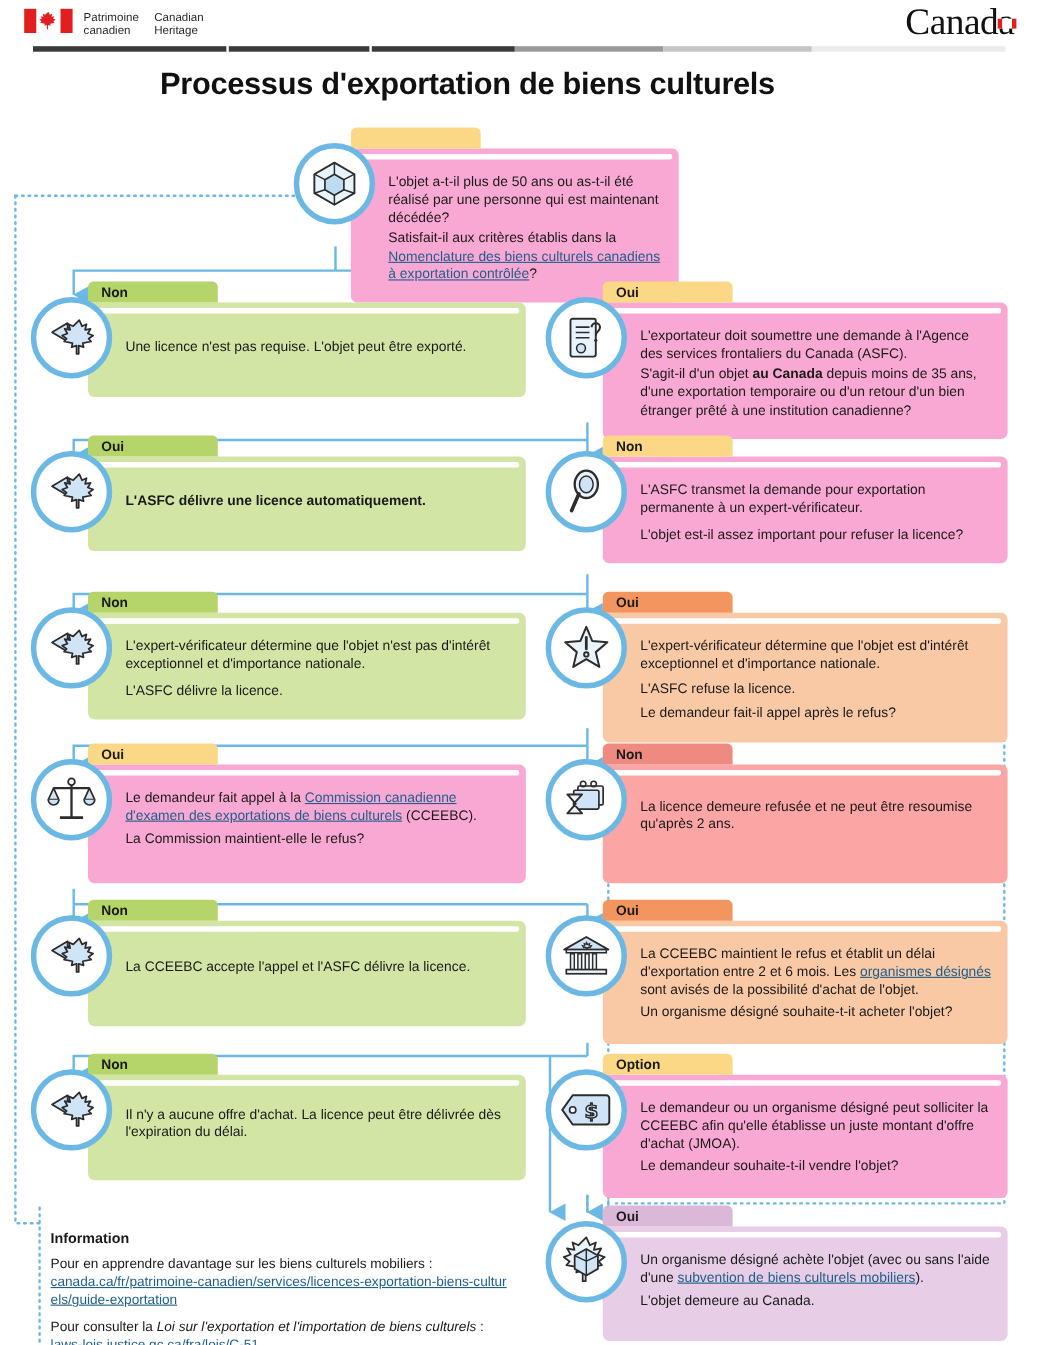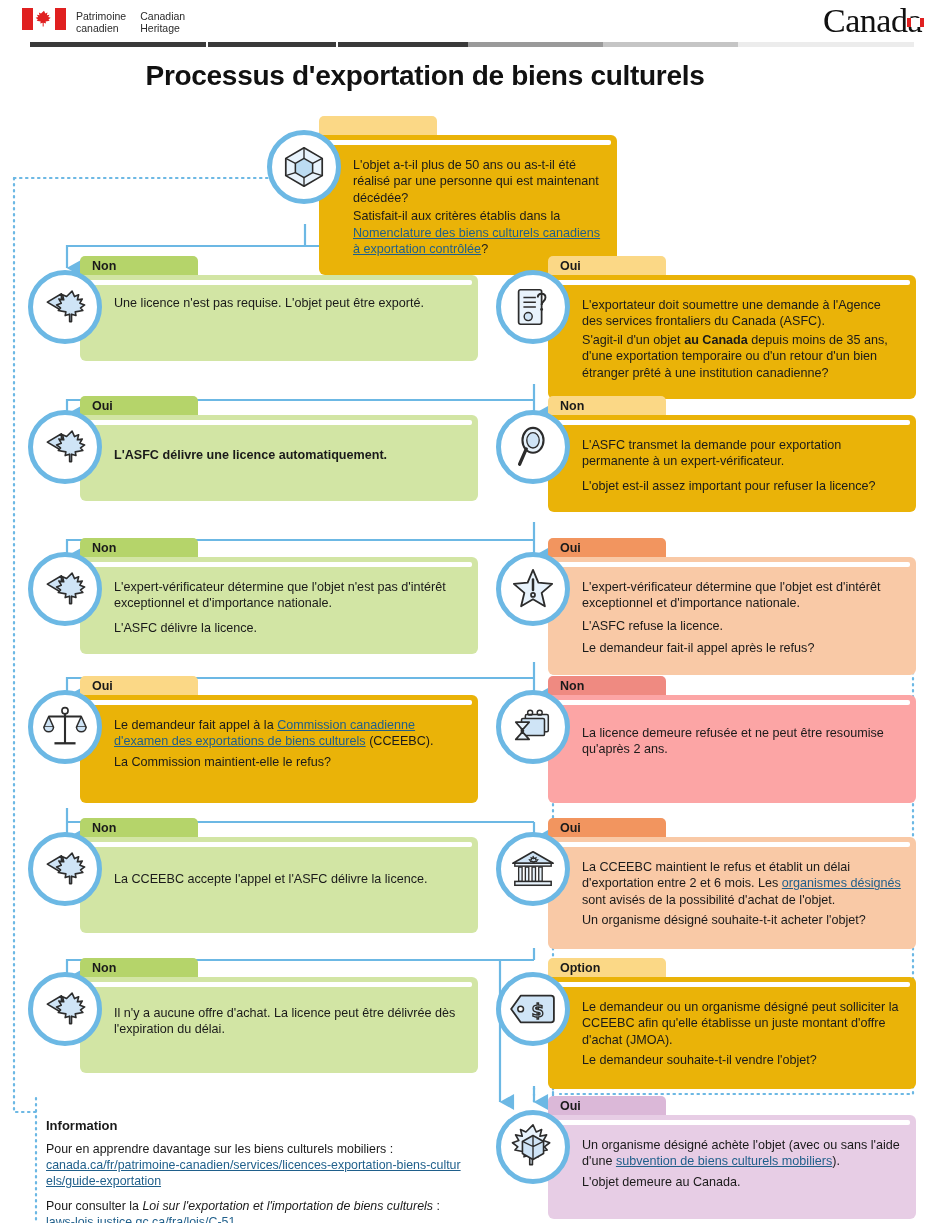--- a/index.html
+++ b/index.html
@@ -76,21 +76,21 @@
     content: ""; position: absolute; left: 6px; right: 6px; top: 5px; height: 5px;
     background: #ffffff; border-radius: 2px;
   }
   .body p { margin: 0 0 2px 0; }
   a.lnk { color: #1f5f8b; text-decoration: underline; }
   .body .bold { font-weight: bold; }
   .ital { font-style: italic; }
 
   
   .t-yellow .tab { background: #fbd886; }
-  .t-yellow .body { background: #eab308; }
+  .t-yellow .body { background: #f9a8d4; }
   .t-green  .tab { background: #b5d46a; }
   .t-green  .body { background: #d2e5a4; }
   .t-orange .tab { background: #f2955f; }
   .t-orange .body { background: #f9c9a6; }
   .t-red    .tab { background: #ef8a81; }
   .t-red    .body { background: #fca5a5; }
   .t-purple .tab { background: #dbb8d8; }
   .t-purple .body { background: #e7cde5; }
 
   
@@ -226,21 +226,21 @@
 
 <div class="node t-green" style="left:28px; top:256px; width:450px;">
   <div class="bubble">
     <svg width="46" height="42" viewBox="0 0 52 46">
       <path d="M22,8 L22,13 L38,13 L38,21 L22,21 L22,27 L6,17.5 Z" fill="#cfe4f6" stroke="#2c2c2c" stroke-width="1.8" stroke-linejoin="round"></path>
       <path d="M34,5 l2.8,6.2 4.6-2.1 -1.4,5.8 5.6-1 -2.8,4.8 5.4,2 -4.6,3.4 2.6,2.8 -8.6,1.6 0.8,4.2 -5-1.6 0,8.4 -2.2,0 0-8.4 -5,1.6 0.8-4.2 -8.6-1.6 2.6-2.8 -4.6-3.4 5.4-2 -2.8-4.8 5.6,1 -1.4-5.8 4.6,2.1z" fill="#cfe4f6" stroke="#2c2c2c" stroke-width="1.8" stroke-linejoin="round"></path>
     </svg>
   </div>
   <div class="folder" style="width:398px;">
     <div class="tab">Non</div>
-    <div class="body" style="min-height:86px; padding-top:20px;">
+    <div class="body" style="min-height:86px; padding-top:32px;">
       <p>Une licence n'est pas requise. L'objet peut être exporté.</p>
     </div>
   </div>
 </div>
 
 <div class="node t-yellow" style="left:496px; top:256px; width:420px;">
   <div class="bubble">
     <svg width="44" height="46" viewBox="0 0 44 48">
       <rect x="7" y="6" width="24" height="36" rx="2" fill="#e8f3fc" stroke="#2c2c2c" stroke-width="1.8"></rect>
       <path d="M12,14 h13 M12,19 h13 M12,24 h13" stroke="#2c2c2c" stroke-width="1.5"></path>

